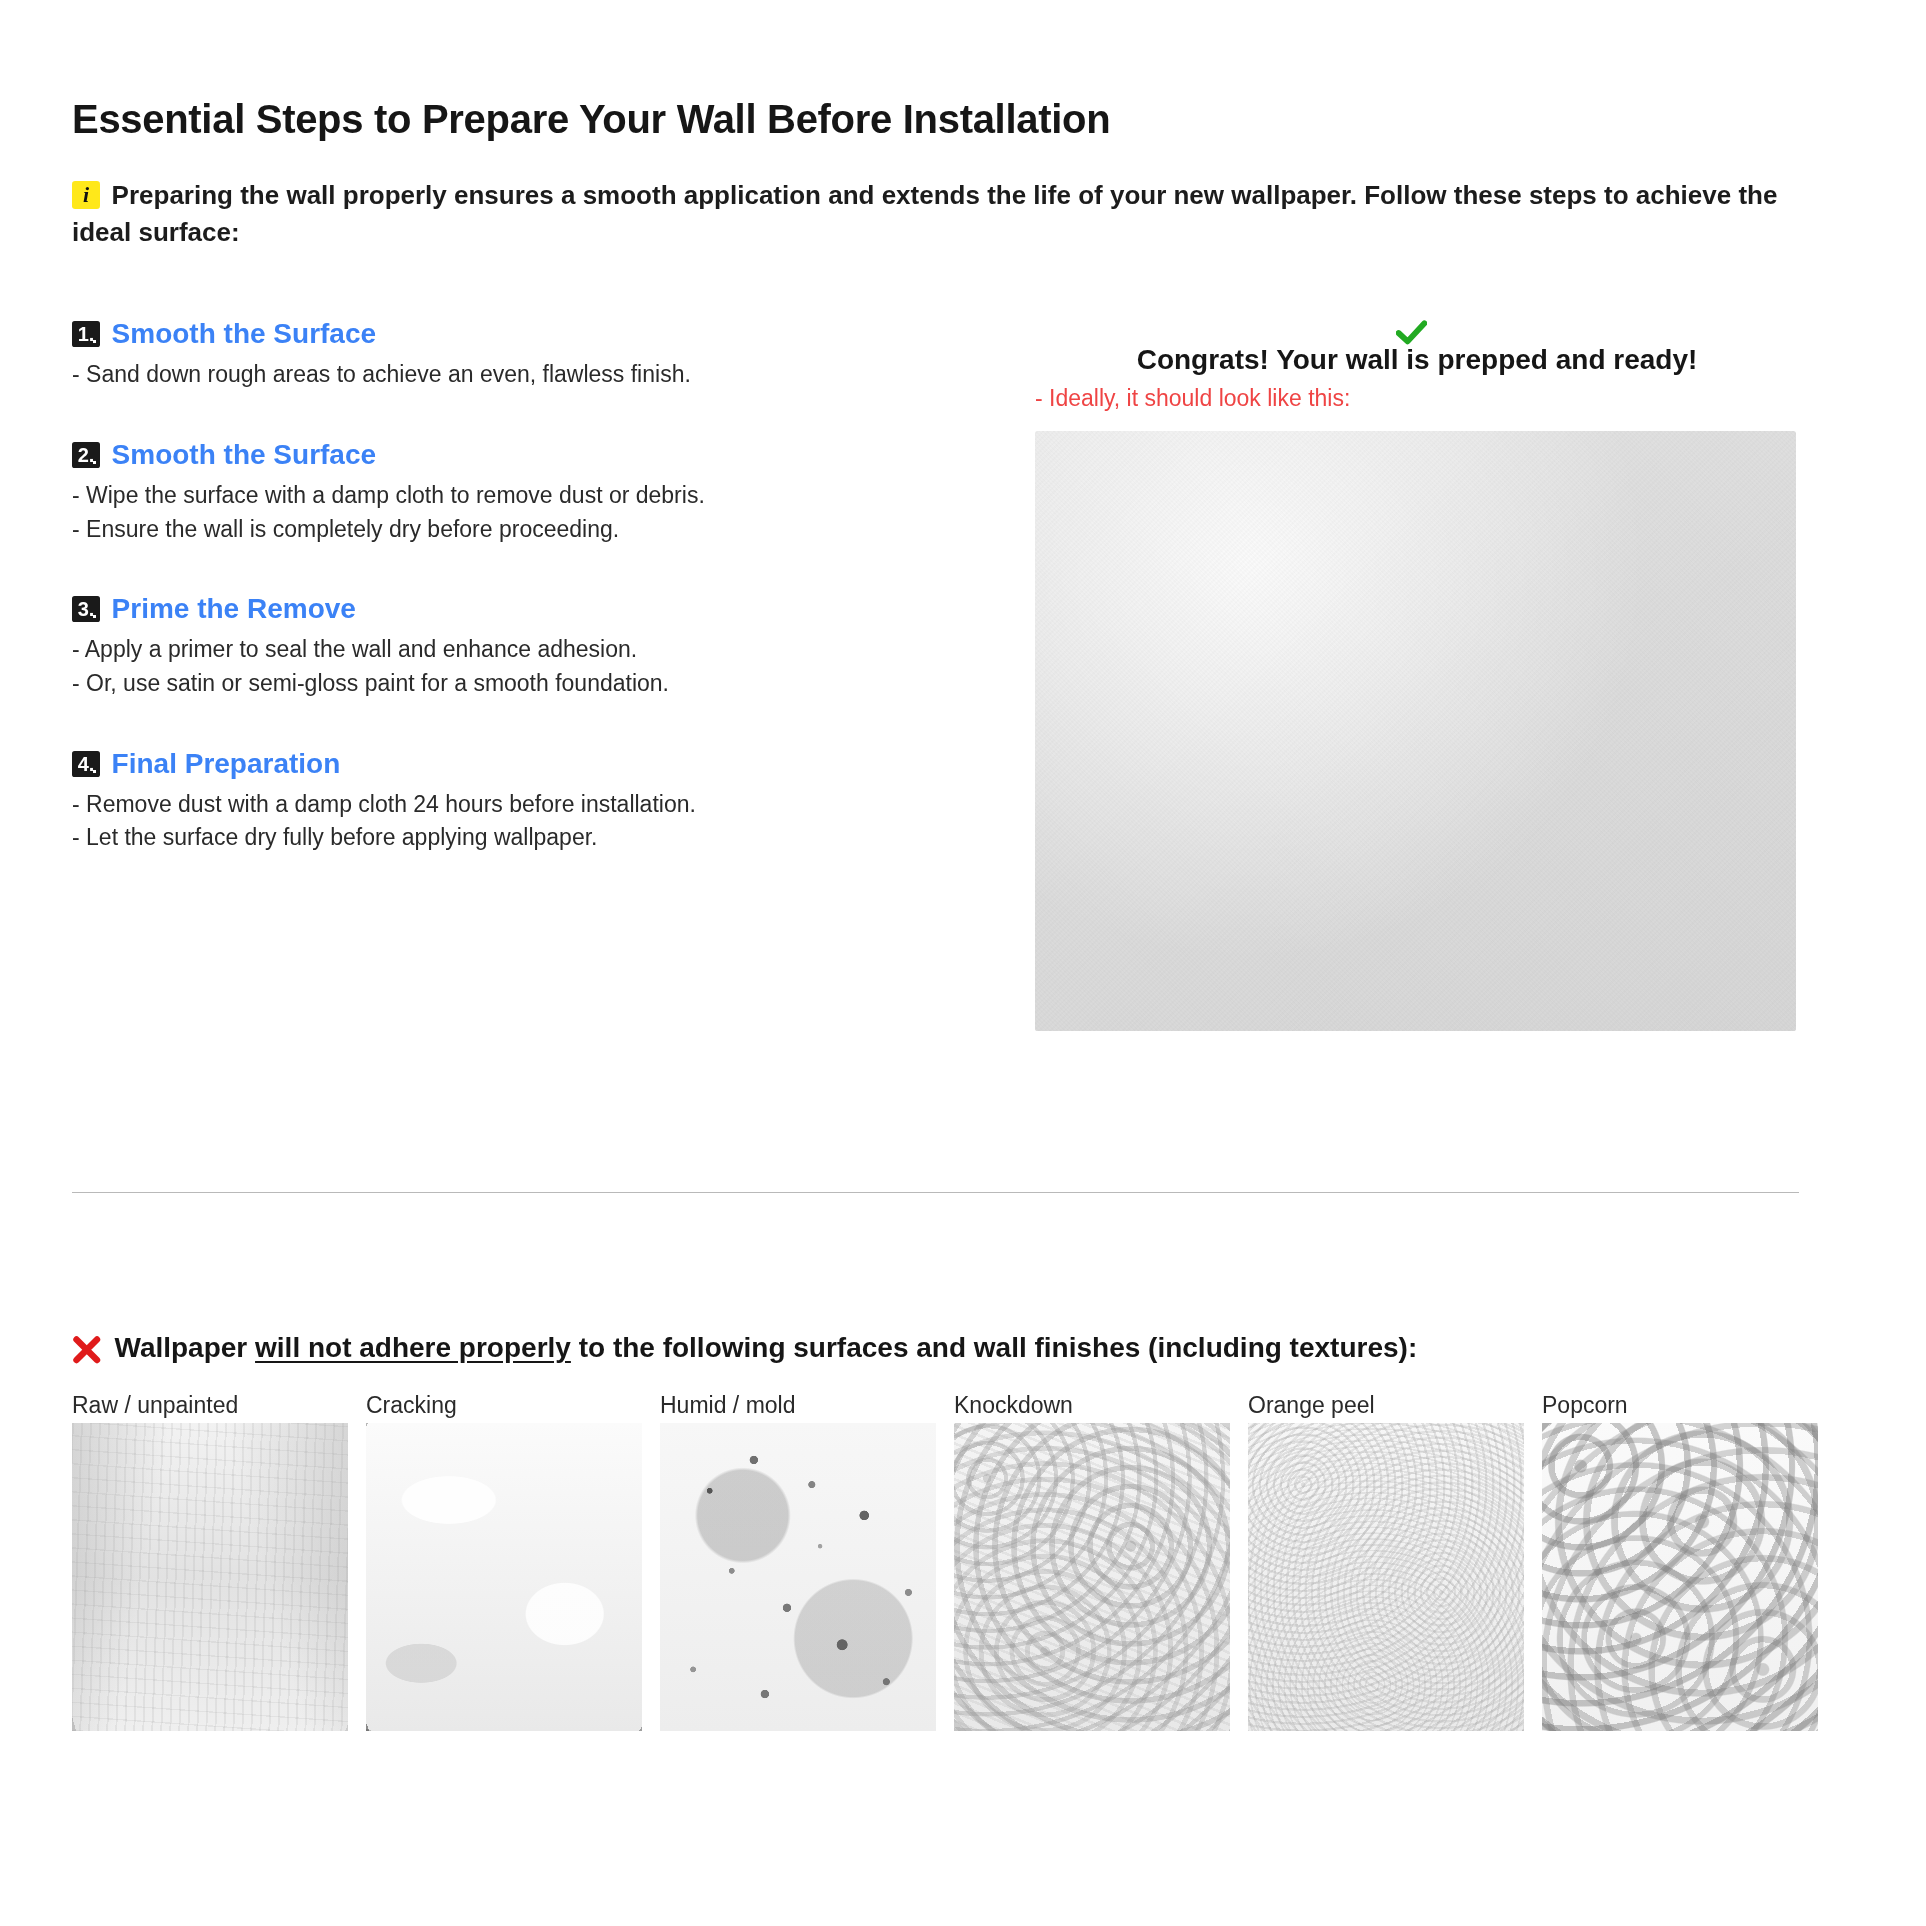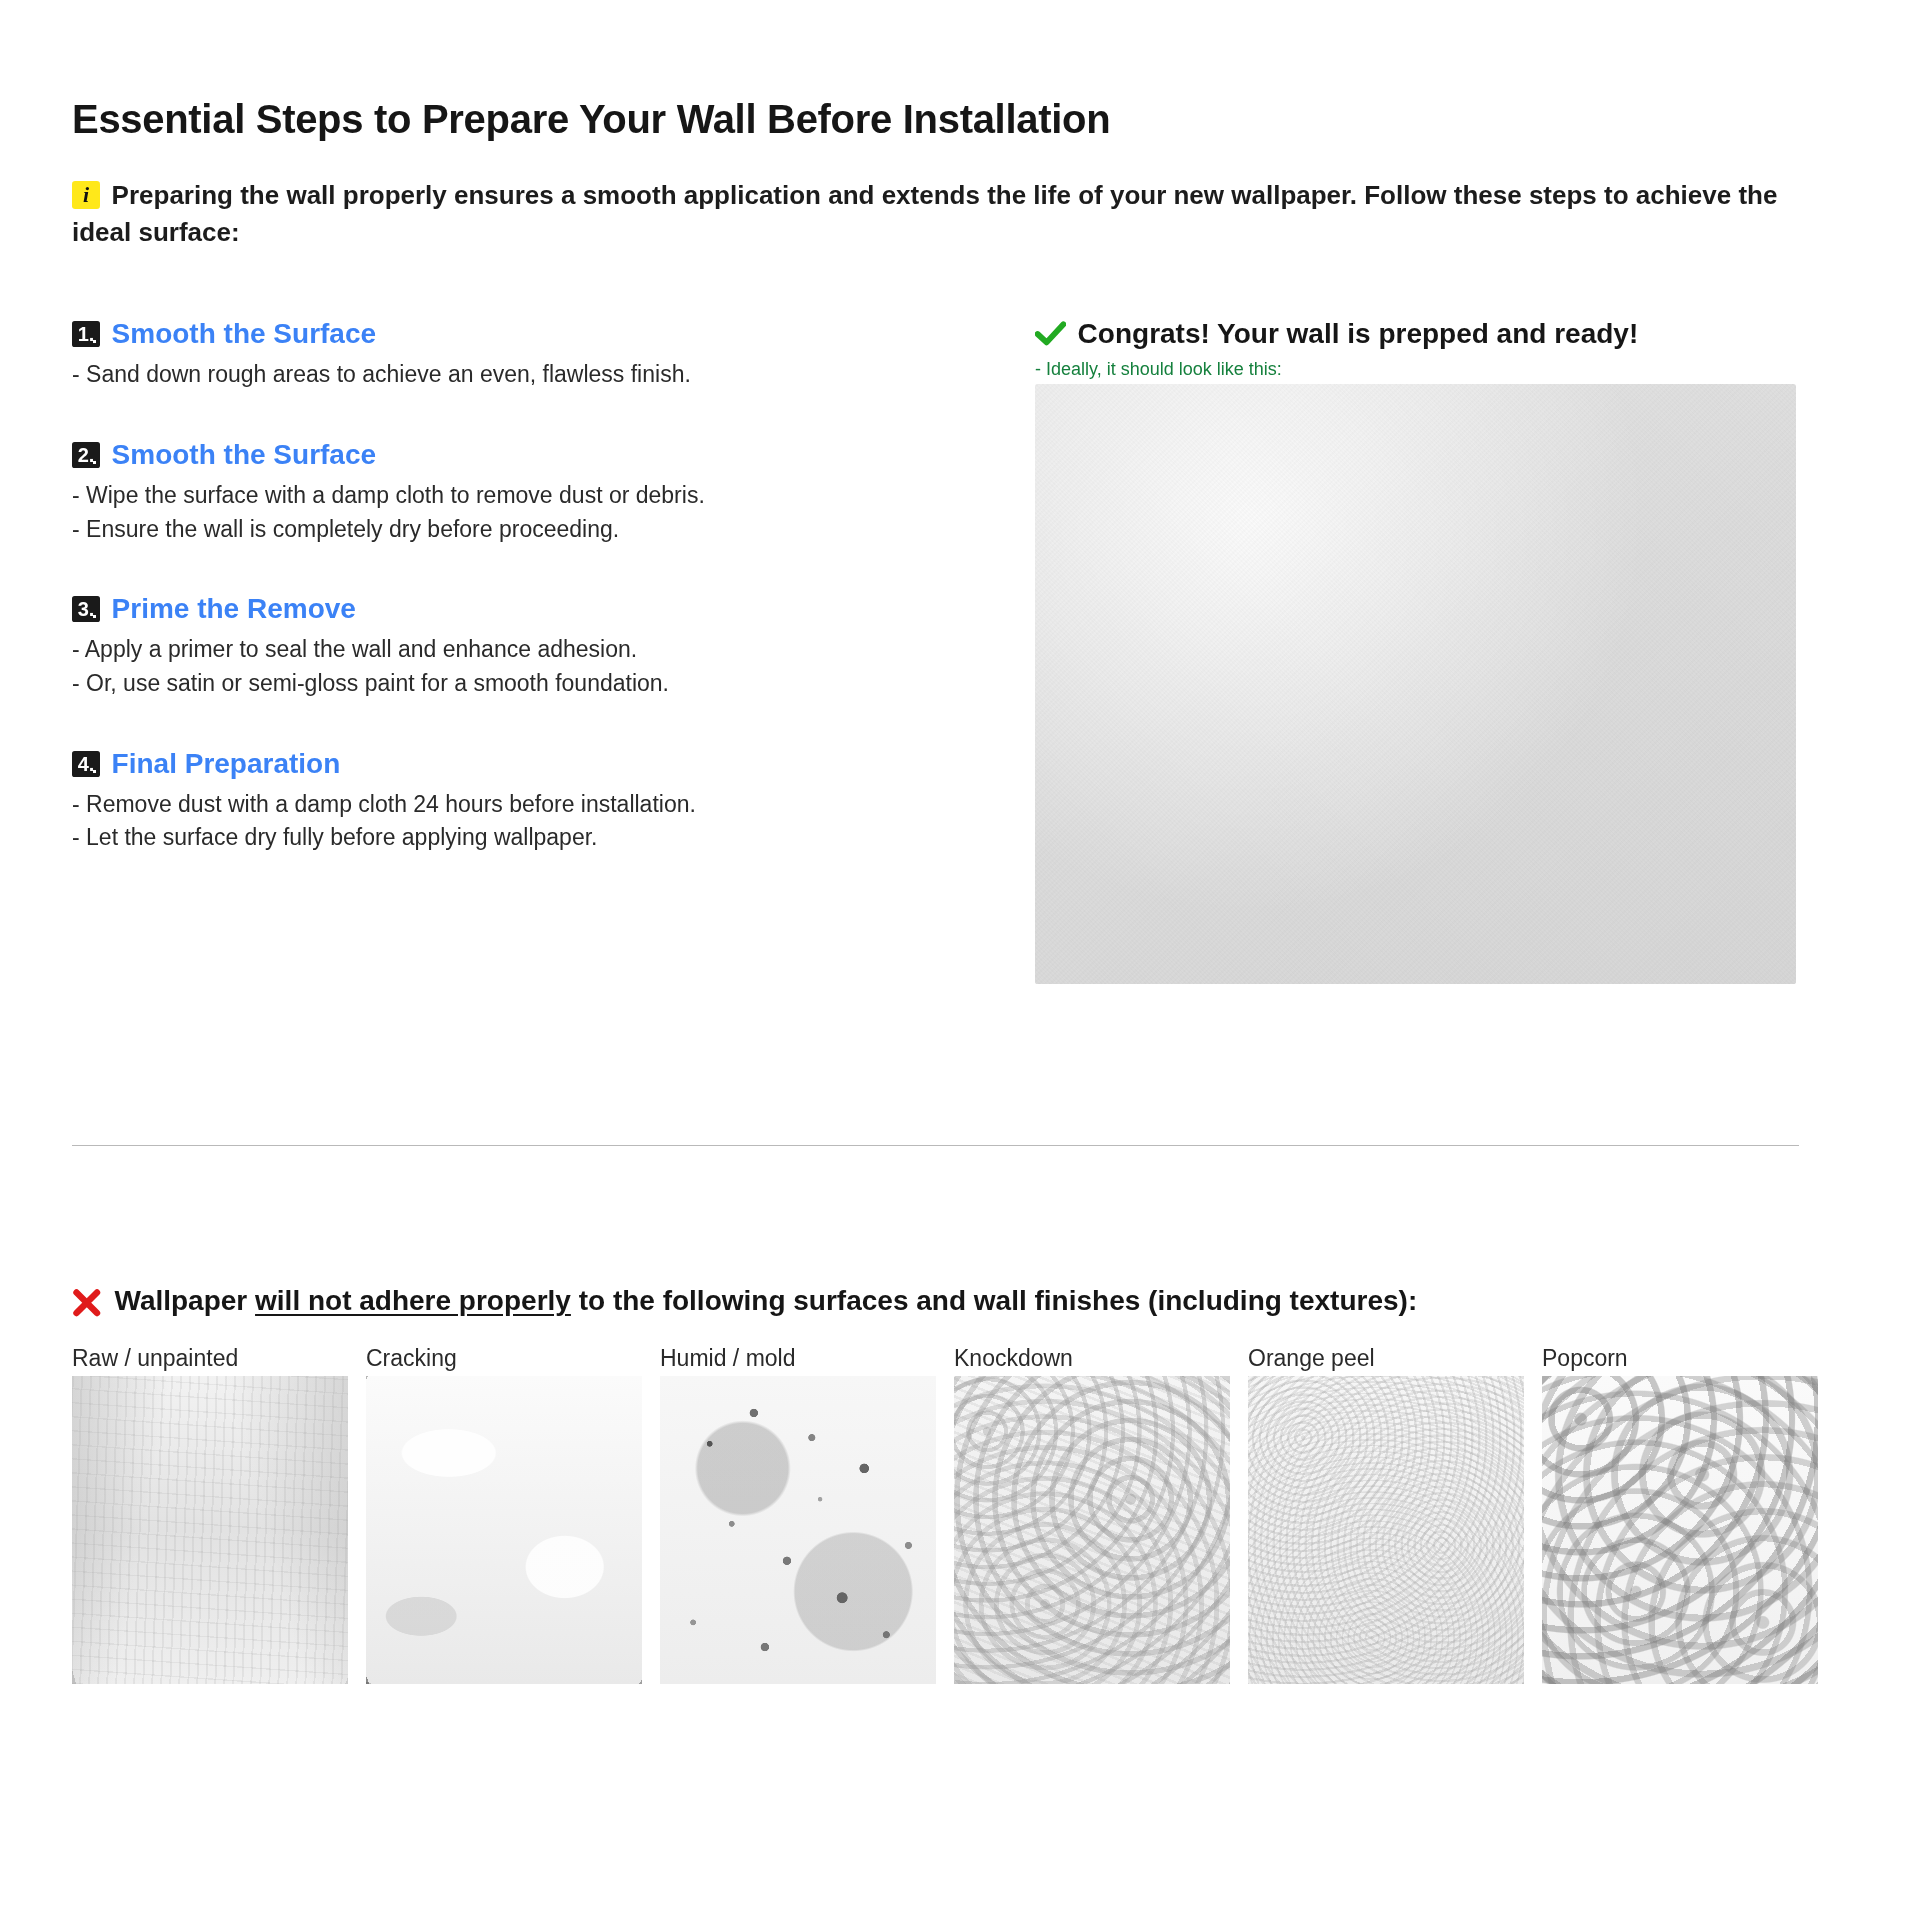--- a/index.html
+++ b/index.html
@@ -114,38 +114,39 @@
     font-size: 23px;
     line-height: 1.46;
     color: #2a2a2a;
   }
 
   
   .congrats-head {
     display: flex;
     align-items: center;
     margin-bottom: 11.6px;
+    flex-direction: column;
   }
   .check-icon {
     width: 31px;
     height: 26px;
     margin-right: 11.6px;
     flex: none;
   }
   .congrats-title {
     font-size: 28px;
     font-weight: bold;
     color: #161616;
     line-height: 1;
     white-space: nowrap;
   }
   .congrats-sub {
-    font-size: 18px;
-    color: #15803d;
-    margin-bottom: 4px;
+    font-size: 23px;
+    color: #ef4444;
+    margin-bottom: 19px;
   }
   .good-wall {
     width: 761px;
     height: 600px;
     border-radius: 2.6px;
     background:
       radial-gradient(circle at 28% 22%, rgba(255,255,255,0.85) 0%, rgba(255,255,255,0) 55%),
       linear-gradient(160deg, #e4e4e4 0%, #dcdcdc 45%, #d6d6d6 100%);
     position: relative;
     overflow: hidden;

